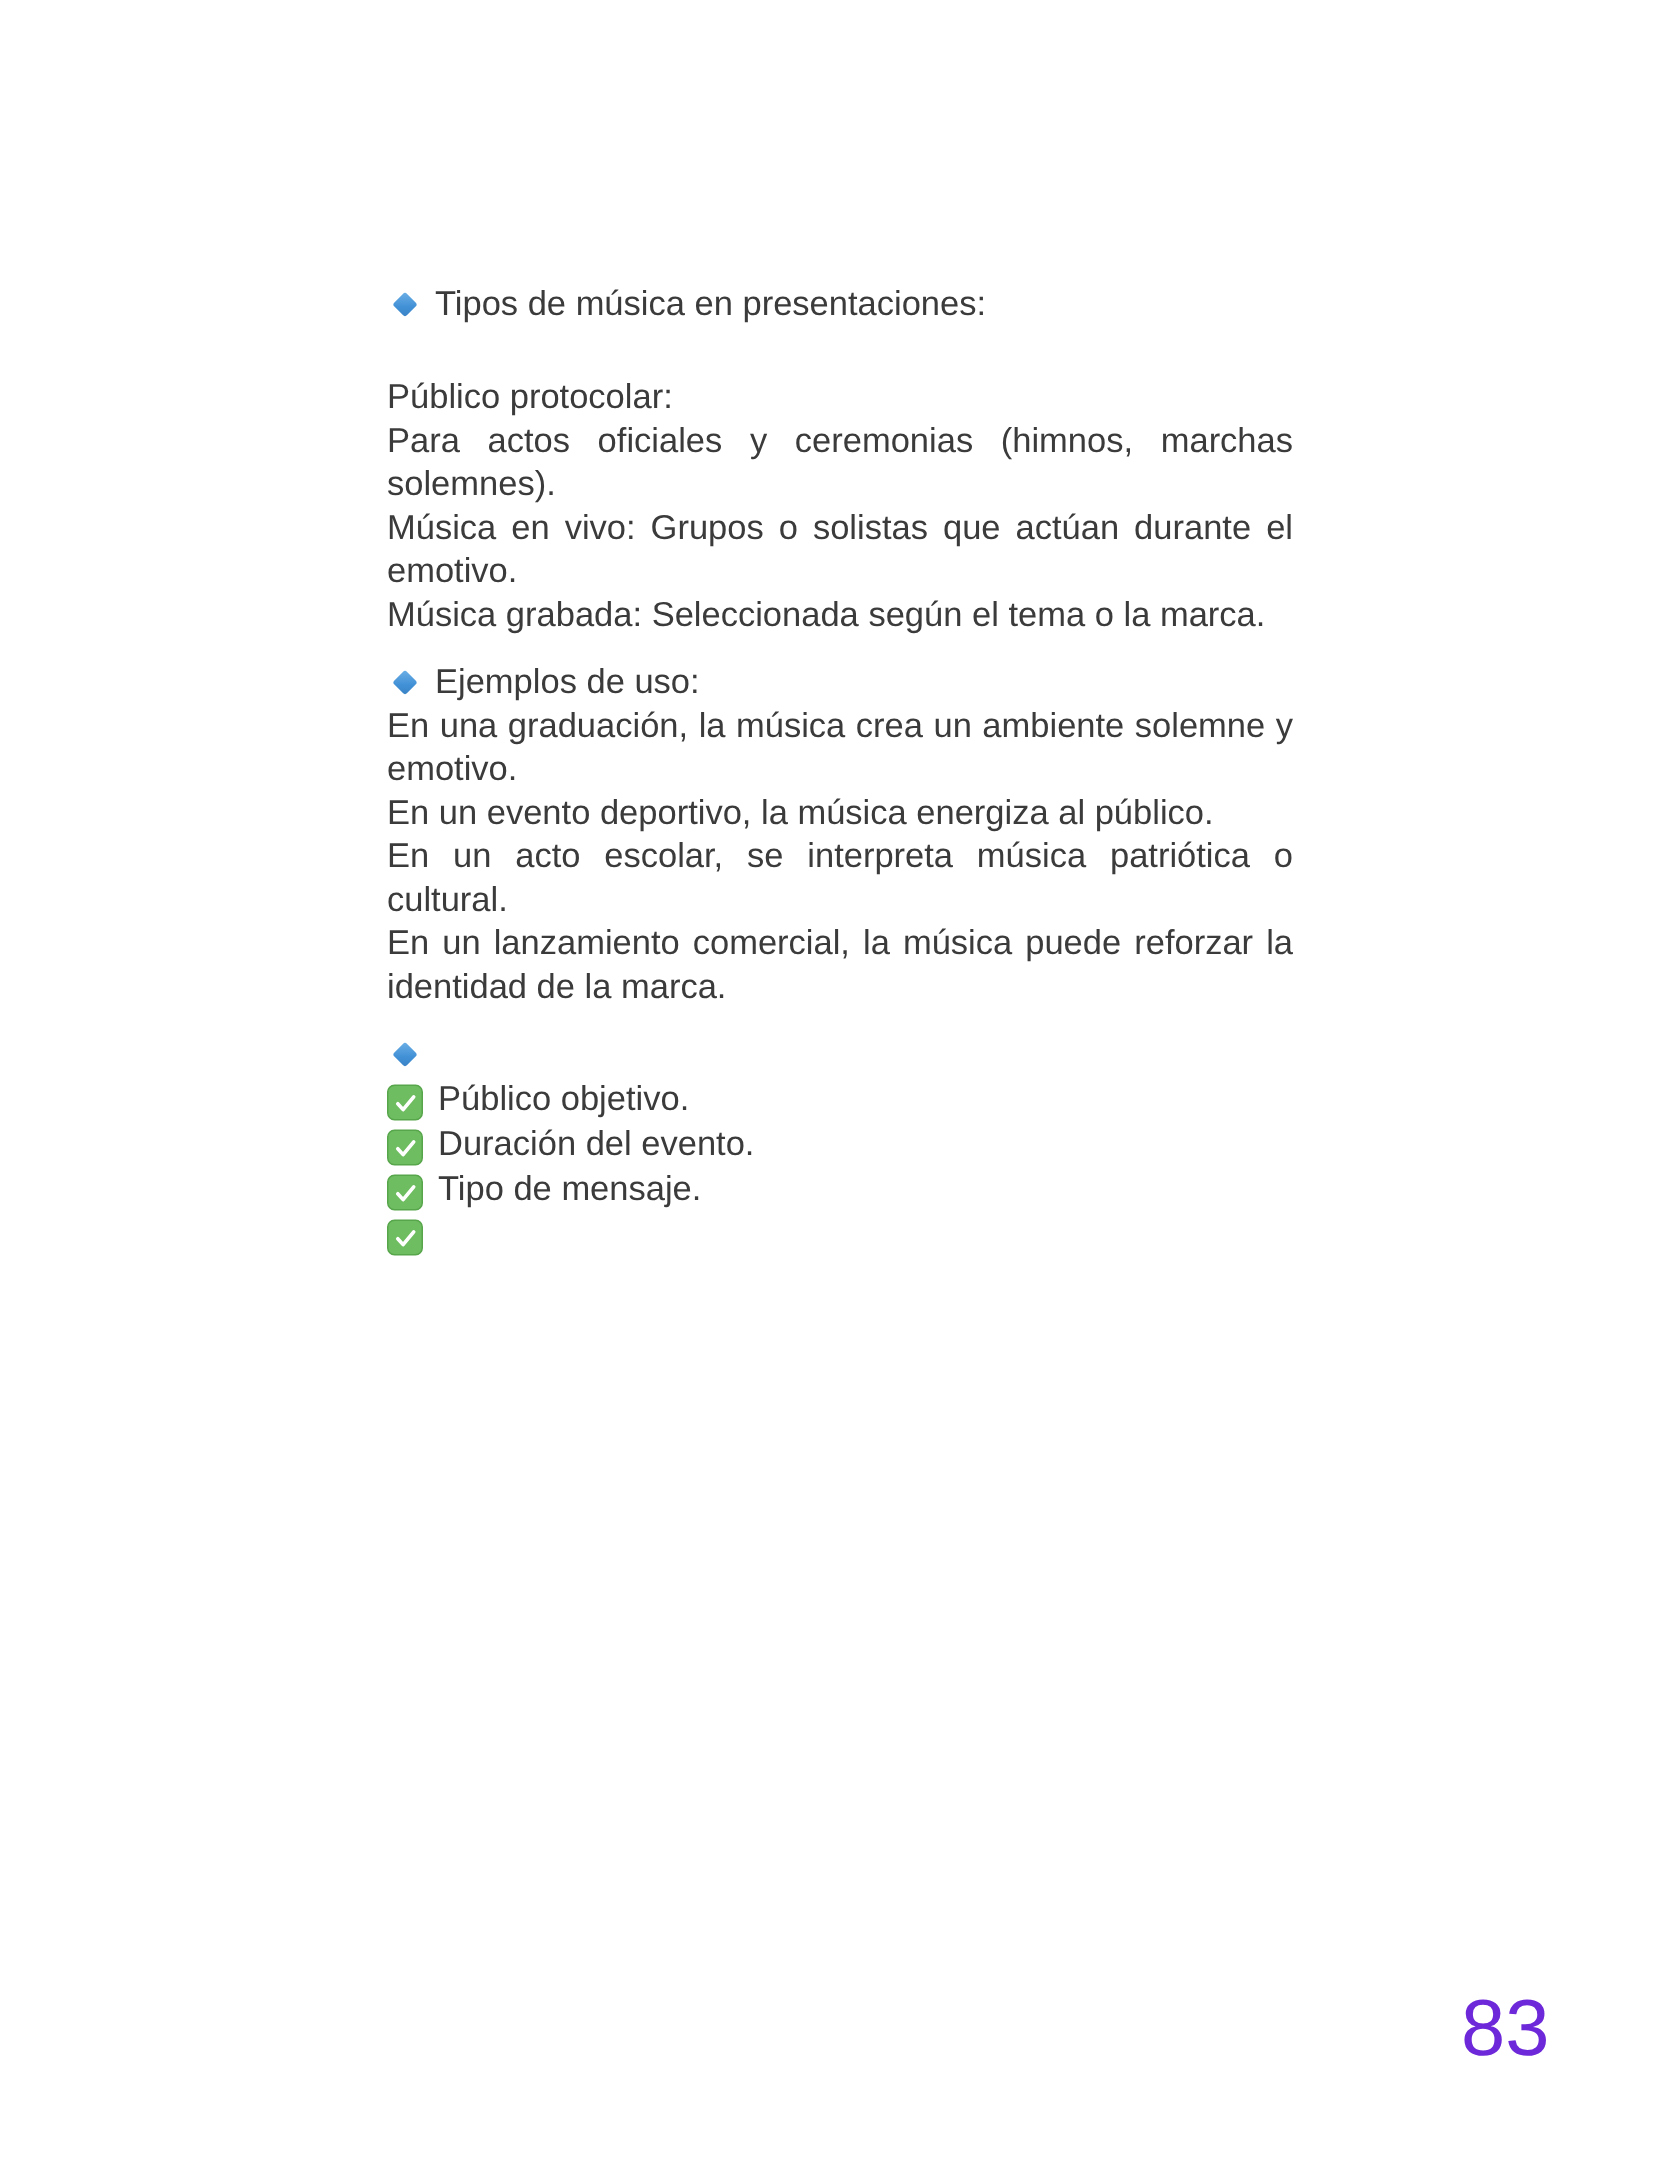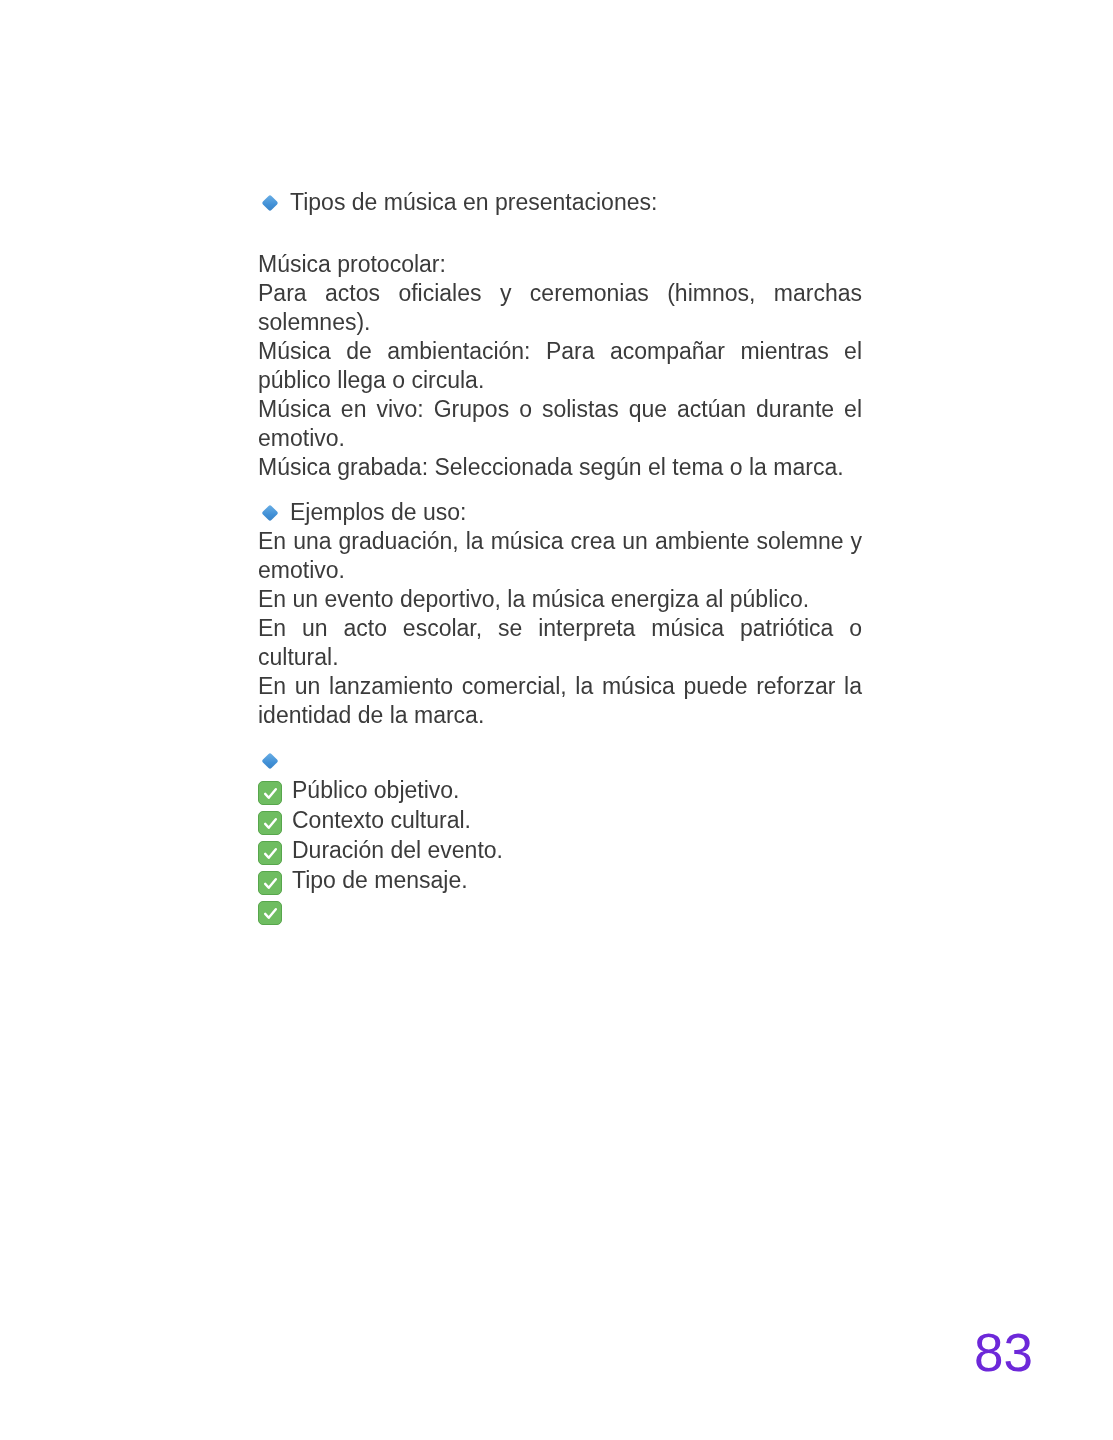--- a/index.html
+++ b/index.html
@@ -83,23 +83,22 @@
   <div class="content">
 
     <div class="bullet-row heading-gap">
       <span class="diamond-box">
           <span class="diamond"></span>
         </span>
       <span class="bullet-label">Tipos de música en presentaciones:</span>
     </div>
 
     <div>
-      <p class="para">Música protocolar:</p>
+      <p class="para">Público protocolar:</p>
       <p class="para">Para actos oficiales y ceremonias (himnos, marchas solemnes).</p>
-      <p class="para">Música de ambientación: Para acompañar mientras el público llega o circula.</p>
       <p class="para">Música en vivo: Grupos o solistas que actúan durante el emotivo.</p>
       <p class="para">Música grabada: Seleccionada según el tema o la marca.</p>
     </div>
 
     <div class="section">
       <div class="bullet-row">
         <span class="diamond-box">
             <span class="diamond"></span>
           </span>
         <span class="bullet-label">Ejemplos de uso:</span>
@@ -124,28 +123,20 @@
             </svg>
           </span>
         <span class="check-label">Público objetivo.</span>
       </div>
       <div class="check-row">
         <span class="checkbox">
             <svg viewBox="0 0 24 24" width="17" height="17">
               <path d="M4.5 12.5l5 5.5L19.5 6" fill="none" stroke="#ffffff" stroke-width="3.4" stroke-linecap="round" stroke-linejoin="round"></path>
             </svg>
           </span>
-        <span class="check-label">Contexto cultural.</span>
-      </div>
-      <div class="check-row">
-        <span class="checkbox">
-            <svg viewBox="0 0 24 24" width="17" height="17">
-              <path d="M4.5 12.5l5 5.5L19.5 6" fill="none" stroke="#ffffff" stroke-width="3.4" stroke-linecap="round" stroke-linejoin="round"></path>
-            </svg>
-          </span>
         <span class="check-label">Duración del evento.</span>
       </div>
       <div class="check-row">
         <span class="checkbox">
             <svg viewBox="0 0 24 24" width="17" height="17">
               <path d="M4.5 12.5l5 5.5L19.5 6" fill="none" stroke="#ffffff" stroke-width="3.4" stroke-linecap="round" stroke-linejoin="round"></path>
             </svg>
           </span>
         <span class="check-label">Tipo de mensaje.</span>
       </div>

